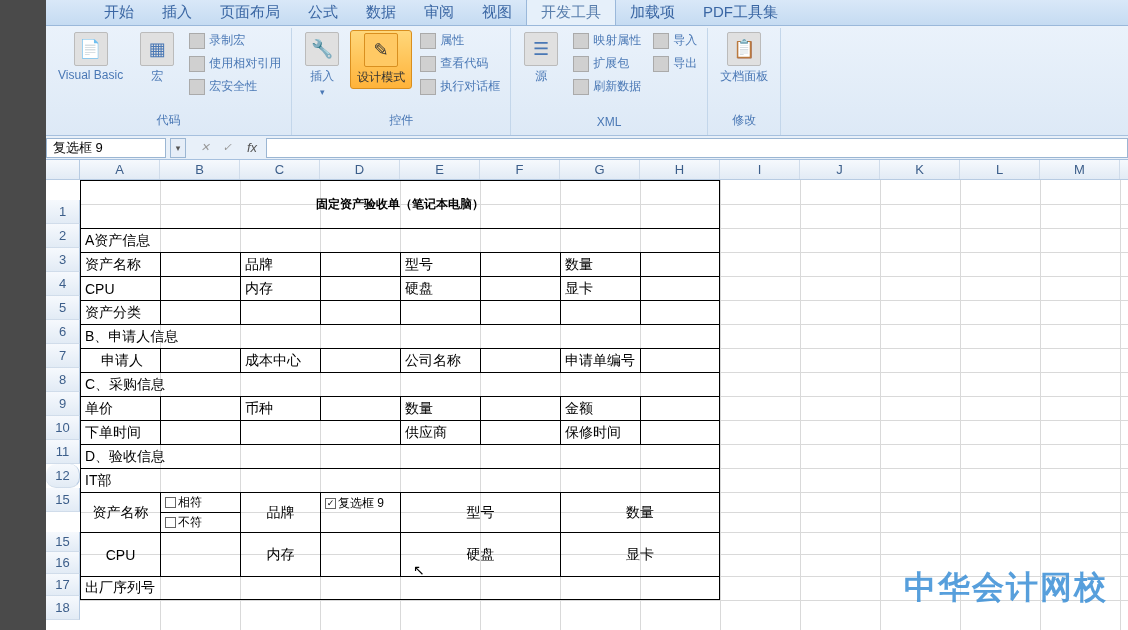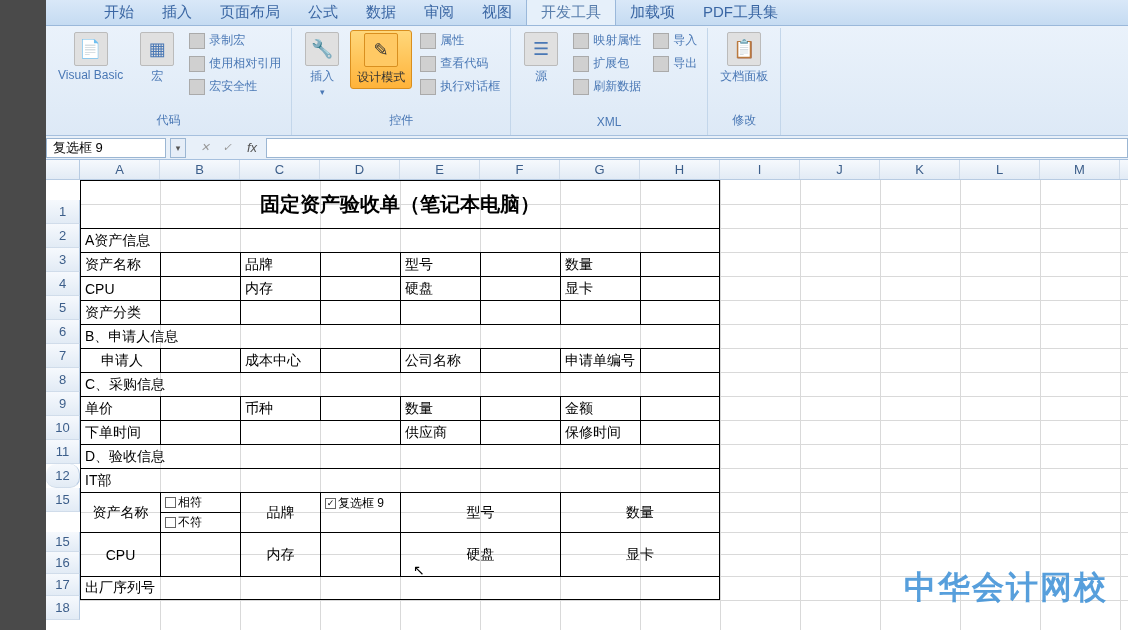--- a/index.html
+++ b/index.html
@@ -32,21 +32,21 @@
   .rh-corner { width: 34px; border-right: 1px solid #b7cbe2; background: linear-gradient(#f6f9fd,#e2ebf5); }
   .ch { width: 80px; text-align: center; font-size: 13px; color: #3c5e8a; border-right: 1px solid #d0dcea; line-height: 20px; }
   .rows { position: relative; }
   .row-hd { position: absolute; left: 0; width: 34px; height: 24px; background: linear-gradient(#f6f9fd,#e2ebf5); border-right: 1px solid #b7cbe2; border-bottom: 1px solid #d0dcea; text-align: center; font-size: 13px; color: #3c5e8a; line-height: 24px; }
   
   .cells { position: absolute; left: 34px; top: 0; }
   .gridline-v { position: absolute; top: 0; bottom: -500px; width: 0; border-right: 1px solid #d9d9d9; }
   .gridline-h { position: absolute; left: 0; width: 2000px; height: 0; border-bottom: 1px solid #d9d9d9; }
   
   .form-area { position: absolute; left: 0; top: 0; width: 640px; font-family: SimSun, serif; font-size: 14px; }
-  .merge-title { height: 48px; border: 1px solid #000; border-bottom: none; display: flex; align-items: center; justify-content: center; font-weight: bold; font-size: 20px; }
+  .merge-title { height: 48px; border: 1px solid #000; border-bottom: none; display: flex; align-items: center; justify-content: center; font-weight: bold; font-size: 12px; }
   .trow { display: flex; height: 24px; border-top: 1px solid #000; border-left: 1px solid #000; }
   .tcell { border-right: 1px solid #000; padding: 0 4px; display: flex; align-items: center; overflow: hidden; white-space: nowrap; }
   .trow.tall { height: 40px; }
   .trow.vtall { height: 44px; }
   .sec-hd .tcell { font-size: 14px; }
   
   .cbx-row { display: flex; align-items: center; height: 20px; font-size: 12px; gap: 2px; padding-left: 4px; }
   .cbx { width: 11px; height: 11px; border: 1px solid #666; background: #fff; display: inline-flex; align-items: center; justify-content: center; font-size: 9px; }
   .cbx.checked::after { content: "✓"; color: #000; }
   .inner-split { display: flex; flex-direction: column; width: 100%; height: 100%; }

